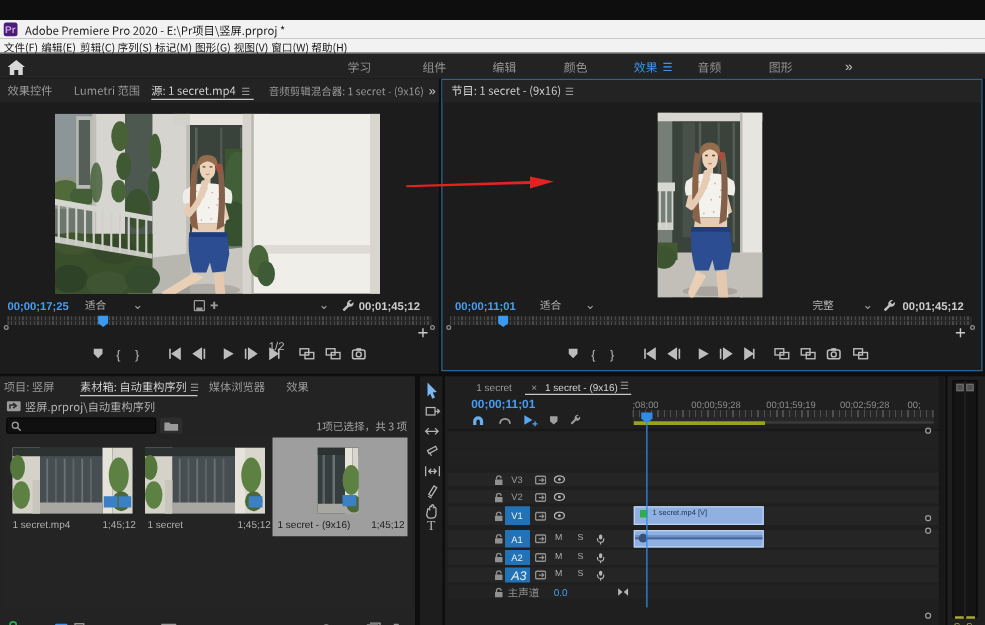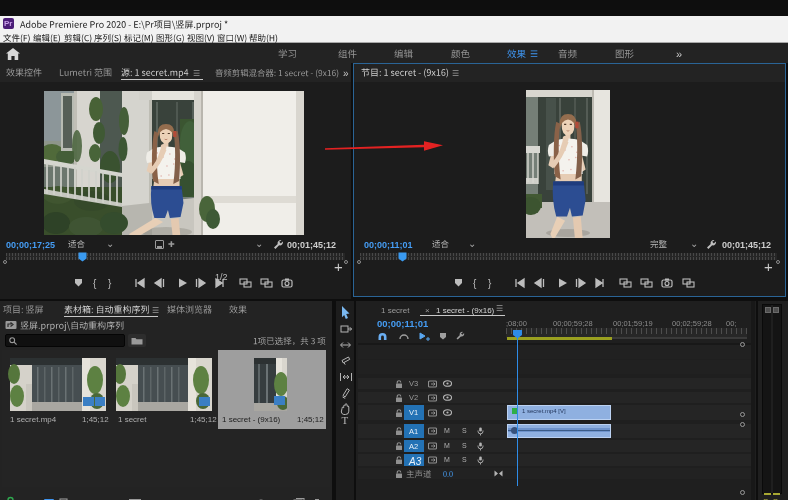--- a/index.html
+++ b/index.html
@@ -602,21 +602,21 @@
       <path d="M1 3.5 v0.8 a2.5 2.5 0 0 0 5 0 v-0.8 M3.5 6.8 v1.7" stroke="#b5b5b5" fill="none" stroke-width="0.9"></path>
     </svg>
     <div class="abs" style="left:358px;top:452px;width:396px;height:11px;background:#222222"></div>
     <svg class="abs" style="left:395px;top:453.5px" width="8" height="8" viewBox="0 0 8 8">
       <rect x="1" y="3.5" width="6" height="4.5" rx="0.5" fill="#909090"></rect>
       <path d="M2.2 3.5 v-1 a1.8 1.8 0 0 1 3.6 0" stroke="#909090" fill="none" stroke-width="1.1"></path>
     </svg>
     <svg style="position:absolute;left:406px;top:451.3px;overflow:visible" width="26" height="14" viewBox="0 -10.2 26 14">
       <path d="M3.2 -6.8C3.7 -6.4 4.3 -5.8 4.6 -5.4H0.9V-4.8H3.9V-2.9H1.3V-2.3H3.9V-0.2H0.5V0.4H8.1V-0.2H4.6V-2.3H7.3V-2.9H4.6V-4.8H7.6V-5.4H4.9L5.3 -5.7C4.9 -6.1 4.2 -6.7 3.7 -7.1Z M12.4 -7.2V-6.4H9.1V-5.9H12.4V-5.0H9.6V-4.5H16.0V-5.0H13.1V-5.9H16.4V-6.4H13.1V-7.2ZM9.8 -3.8V-2.7C9.8 -1.8 9.7 -0.6 8.7 0.3C8.9 0.4 9.1 0.6 9.2 0.7C9.9 0.1 10.2 -0.7 10.3 -1.4H15.2V-1.0H15.9V-3.8ZM15.2 -2.0H13.0V-3.3H15.2ZM10.4 -2.0C10.4 -2.2 10.4 -2.5 10.4 -2.7V-3.3H12.4V-2.0Z M17.5 -6.5C18.0 -6.1 18.5 -5.5 18.8 -5.1L19.3 -5.4C19.0 -5.8 18.5 -6.4 18.0 -6.8ZM20.9 -3.1H23.7V-2.4H20.9ZM20.9 -2.0H23.7V-1.2H20.9ZM20.9 -4.3H23.7V-3.6H20.9ZM20.3 -4.8V-0.8H24.3V-4.8H22.3C22.4 -5.0 22.5 -5.2 22.6 -5.5H25.0V-6.0H23.5C23.7 -6.3 23.9 -6.6 24.1 -7.0L23.5 -7.1C23.3 -6.8 23.0 -6.3 22.8 -6.0H21.2L21.7 -6.2C21.6 -6.5 21.3 -6.9 21.0 -7.2L20.5 -6.9C20.7 -6.7 21.0 -6.3 21.1 -6.0H19.6V-5.5H21.9C21.8 -5.3 21.8 -5.0 21.7 -4.8ZM19.2 -4.1H17.4V-3.5H18.6V-0.9C18.2 -0.7 17.8 -0.4 17.4 0.1L17.8 0.6C18.2 0.1 18.6 -0.4 18.9 -0.4C19.1 -0.4 19.4 -0.1 19.8 0.1C20.3 0.4 21.1 0.5 22.1 0.5C22.9 0.5 24.4 0.4 25.0 0.4C25.0 0.2 25.1 -0.1 25.2 -0.2C24.4 -0.1 23.1 -0.1 22.1 -0.1C21.2 -0.1 20.4 -0.1 19.9 -0.4C19.6 -0.6 19.4 -0.8 19.2 -0.9Z" fill="#909090"></path>
     </svg>
-    <div class="abs" style="left:443px;top:453.5px;font-size:8px;color:#459df5;white-space:nowrap;font-family:Liberation Serif, serif;">0.0</div>
+    <div class="abs" style="left:443px;top:453.5px;font-size:8px;color:#459df5;white-space:nowrap;">0.0</div>
     <svg class="abs" style="left:494px;top:454px" width="9" height="7" viewBox="0 0 9 7">
       <path d="M0.5 0.5 L4 3.5 0.5 6.5 Z M8.5 0.5 L5 3.5 8.5 6.5 Z" fill="#b5b5b5"></path>
     </svg>
     <div class="abs" style="left:507px;top:389px;width:104px;height:15px;background:#8fb0e0;border:1px solid #bcd2f2"></div>
     <div class="abs" style="left:512px;top:392px;width:6px;height:6px;background:#2fae46"></div>
     <div class="abs" style="left:522px;top:392px;font-size:6px;color:#23365c;white-space:nowrap;">1 secret.mp4 [V]</div>
     <div class="abs" style="left:507px;top:408px;width:104px;height:14px;background:#8fb0e0;border:1px solid #bcd2f2"></div>
     <div class="abs" style="left:508px;top:412px;width:102px;height:4px;background:#6e93cc"></div>
     <div class="abs" style="left:508px;top:413.5px;width:102px;height:1.5px;background:#3a5a86"></div>
     <div class="abs" style="left:511px;top:411px;width:7px;height:7px;background:#37517a;border-radius:50%"></div>

